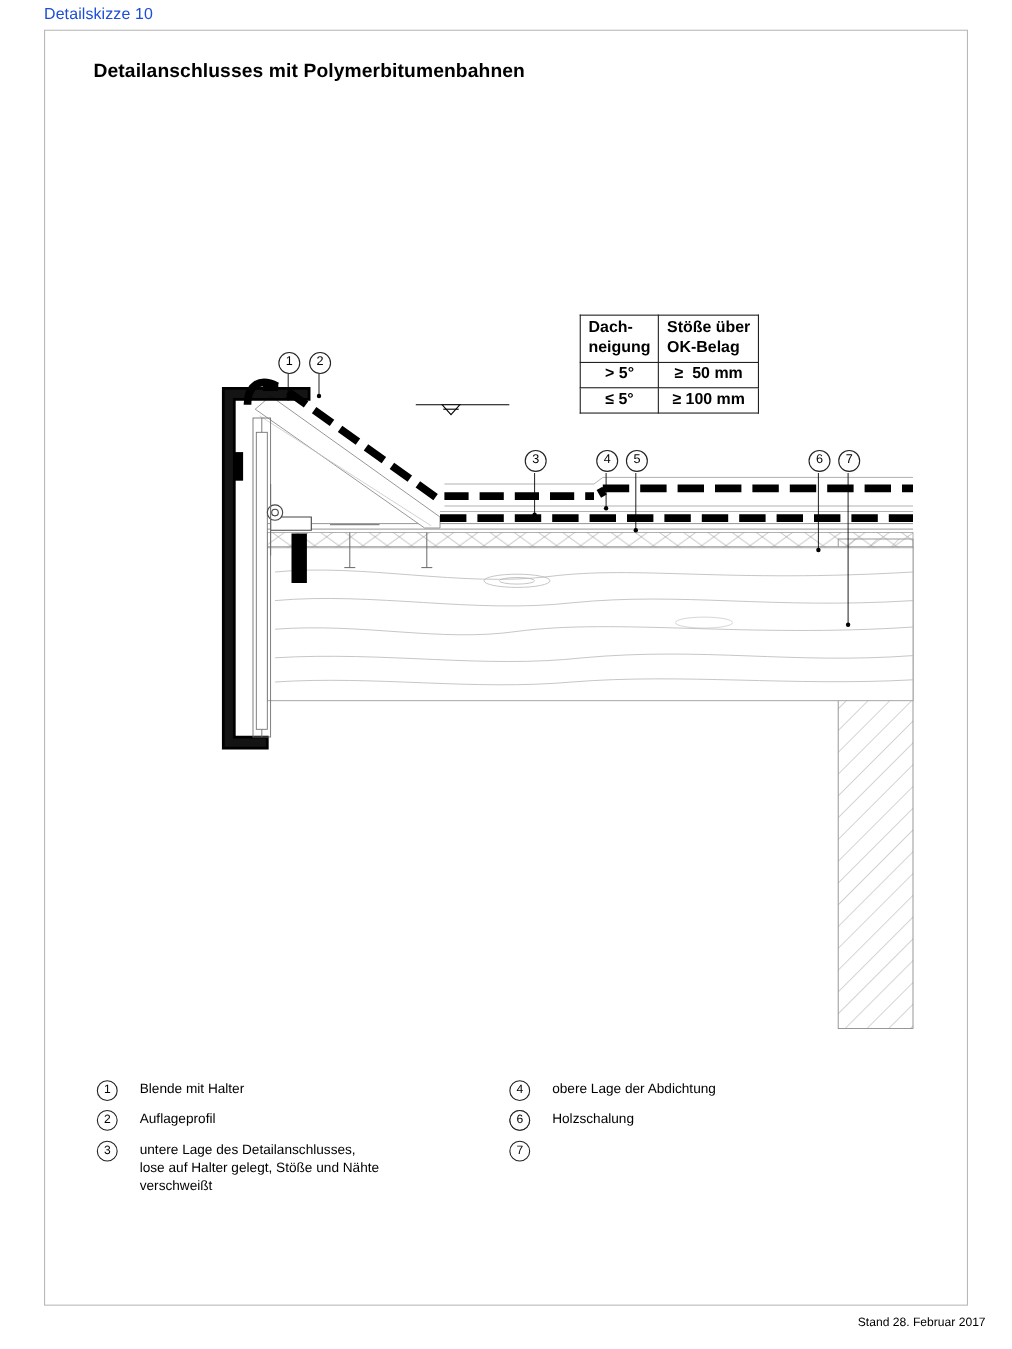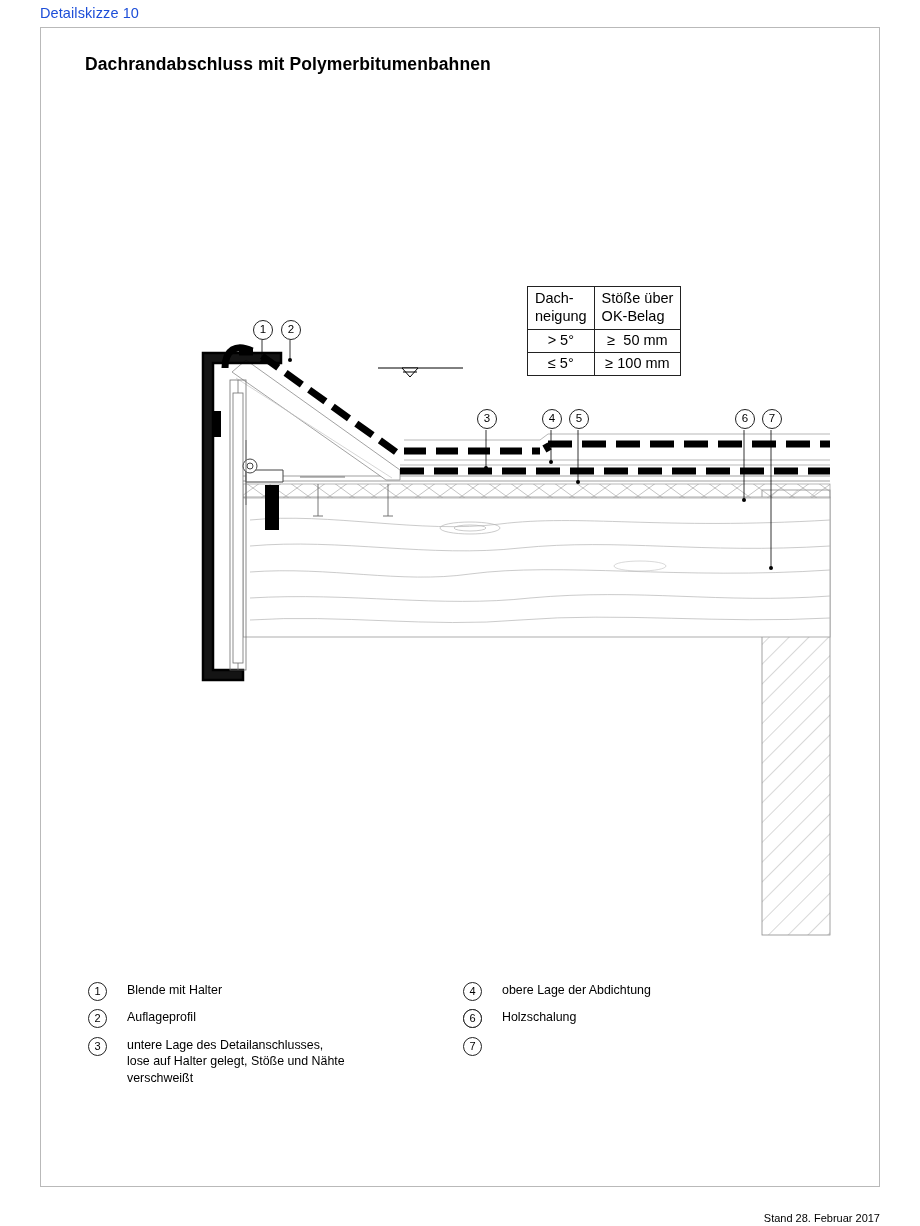--- a/index.html
+++ b/index.html
@@ -48,35 +48,35 @@
     left: 85px;
     top: 52px;
     font-size: 17.5px;
     font-weight: bold;
     line-height: 1.45;
     letter-spacing: 0.1px;
   }
 
   .stand {
     position: absolute;
-    right: 40px;
+    right: 24px;
     top: 1196px;
     font-size: 11px;
     text-align: right;
     color: #000;
-    margin-top: 16px;
   }
 
   
   .dn-table {
     position: absolute;
     left: 527px;
     top: 286px;
     border-collapse: collapse;
     font-size: 14.5px;
+    font-weight: bold;
   }
   .dn-table td {
     border: 1px solid #222;
     padding: 2px 7px;
     vertical-align: middle;
     line-height: 1.22;
     background: #fff;
   }
   .dn-table td.head {
     white-space: pre-line;
@@ -155,21 +155,21 @@
 </head>
 <body>
 
 <div class="page">
 
   <div class="doc-label">Detailskizze 10</div>
 
   <div class="frame"></div>
 
   <div class="title">
-    <div>Dachrandabschluss mit Polymerbitumenbahnen</div>
+    <div>Detailanschlusses mit Polymerbitumenbahnen</div>
   </div>
 
   <svg class="drawing" viewBox="0 0 920 1226" xmlns="http://www.w3.org/2000/svg">
     <defs>
       <pattern id="woodhatch" width="14" height="14" patternUnits="userSpaceOnUse" patternTransform="rotate(45)">
         <line x1="0" y1="0" x2="0" y2="14" stroke="#8f8f8f" stroke-width="0.7"></line>
       </pattern>
       <pattern id="xhatch" width="22" height="16" patternUnits="userSpaceOnUse">
         <path d="M0 0 L22 16 M22 0 L0 16" stroke="#9a9a9a" stroke-width="0.6" fill="none"></path>
       </pattern>

